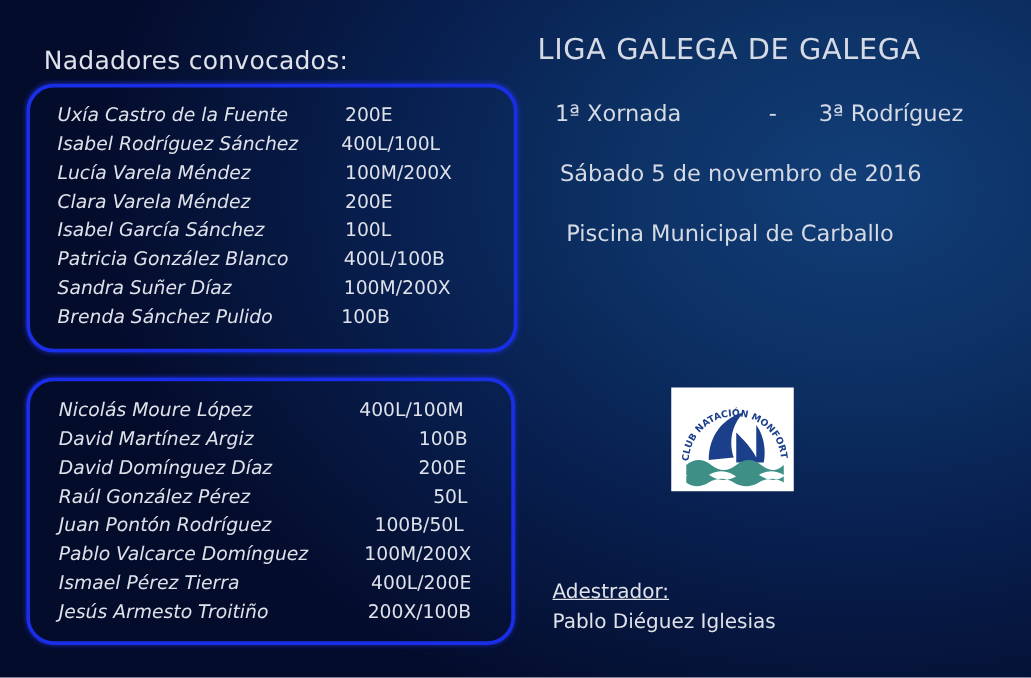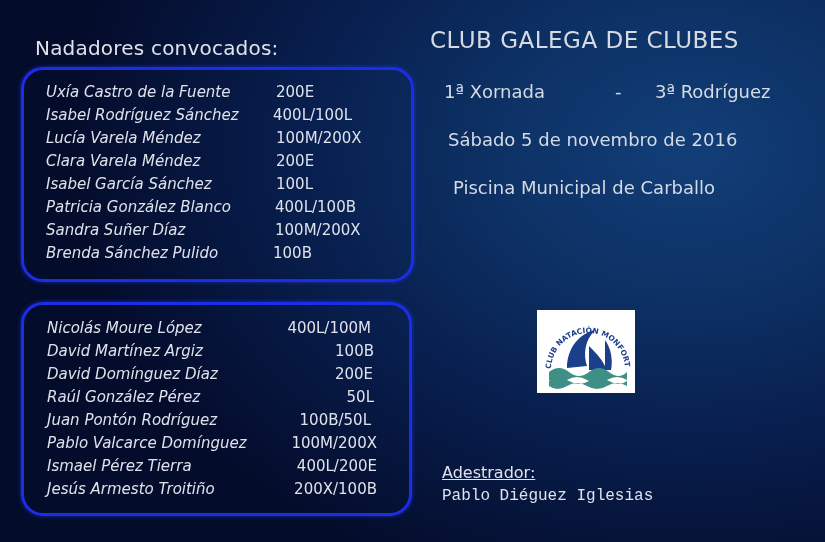--- a/index.html
+++ b/index.html
@@ -55,21 +55,21 @@
       background: #ffffff;
     }
     .coach-label, .coach-name {
       position: absolute;
       left: 442px;
       font-size: 16px;
       color: #dfe2ea;
       white-space: nowrap;
     }
     .coach-label { top: 463px; text-decoration: underline; }
-    .coach-name { top: 487px; font-family: Liberation Mono, monospace; }
+    .coach-name { top: 487px; }
   </style>
 </head>
 <body>
 
 <div class="heading">Nadadores convocados:</div>
 
 <div class="panel panel-girls"></div>
 <div class="panel panel-boys"></div>
 
 <div class="row" style="left:46px;top:82px;width:360px;">
@@ -131,21 +131,21 @@
 </div>
 <div class="row" style="left:47px;top:456px;width:330px;">
   <span class="name">Ismael Pérez Tierra</span>
   <span class="event" style="right:0px">400L/200E</span>
 </div>
 <div class="row" style="left:47px;top:479px;width:330px;">
   <span class="name">Jesús Armesto Troitiño</span>
   <span class="event" style="right:0px">200X/100B</span>
 </div>
 
-<div class="title">CLUB GALEGA DE CLUBES</div>
+<div class="title">LIGA GALEGA DE GALEGA</div>
 <div class="info" style="left:444px;top:81px;text-align:right;">1ª Xornada</div>
 <div class="info" style="left:615px;top:81px;">-</div>
 <div class="info" style="left:655px;top:81px;">3ª Rodríguez</div>
 <div class="info" style="left:448px;top:129px;">Sábado 5 de novembro de 2016</div>
 <div class="info" style="left:453px;top:177px;">Piscina Municipal de Carballo</div>
 
 <div class="logo">
   <svg width="98" height="83" viewBox="0 0 98 83">
     <defs>
       <path id="arcText" d="M14,62 A36,36 0 1,1 88,58"></path>

